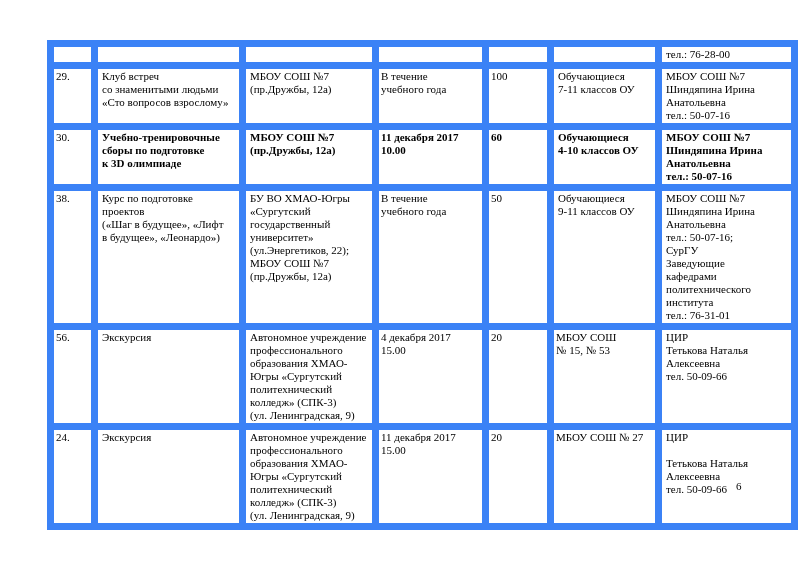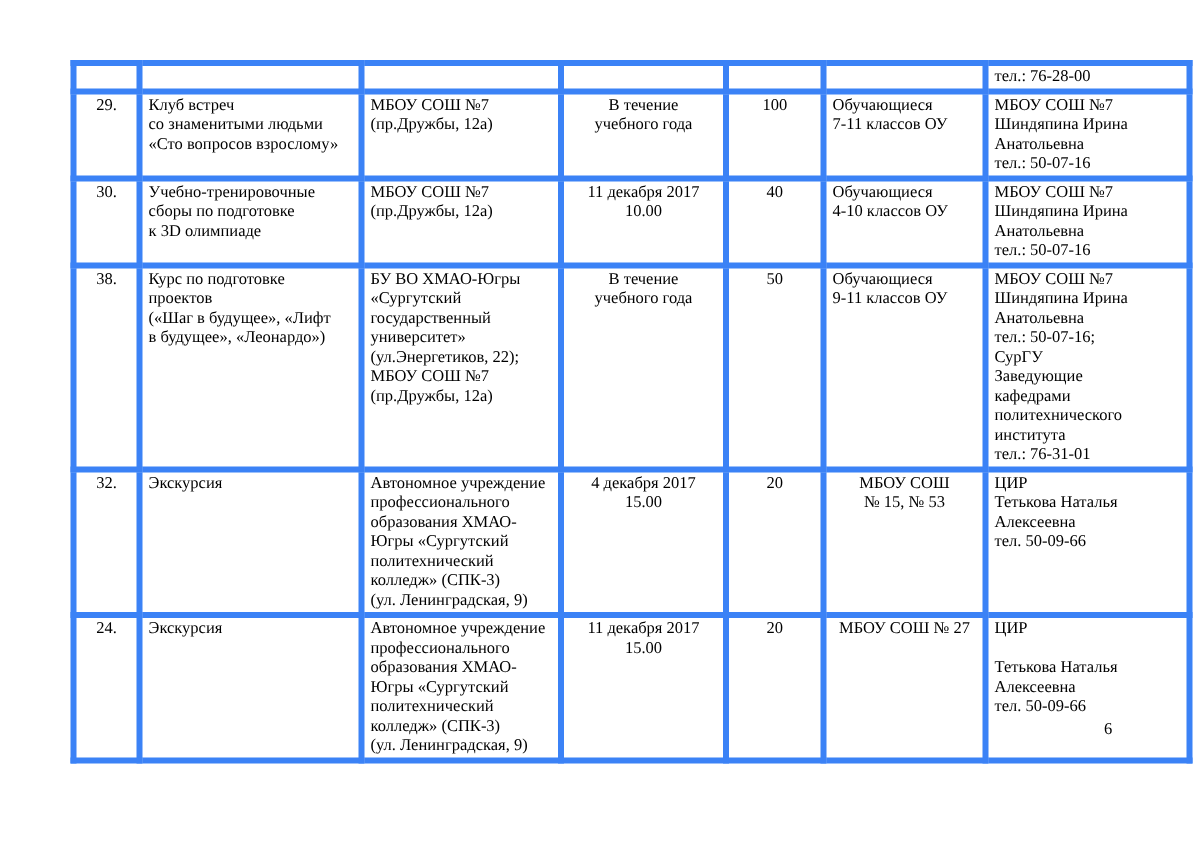--- a/index.html
+++ b/index.html
@@ -12,31 +12,31 @@
     overflow: hidden;
   }
   table.doc-table {
     position: absolute;
     left: 47px; top: 40px;
     width: 744px;
     border-collapse: collapse;
     table-layout: fixed;
   }
   .doc-table td {
-    border: 4px solid #3b82f6;
+    border: 7px solid #3b82f6;
     vertical-align: top;
     padding: 1px 3px 1px 4px;
     font-size: 11px;
     line-height: 13px;
     white-space: pre-line;
     overflow: hidden;
     word-wrap: break-word;
   }
-  .doc-table td.c { text-align: center; padding-left: 2px; padding-right: 2px; }
-  tr.bold td { font-weight: normal; }
+  .doc-table td.c { padding-left: 2px; padding-right: 2px; }
+  tr.bold td { font-weight: bold; }
   tr.bold td.num-cell { font-weight: normal; }
   .page-number {
     position: absolute;
     left: 736px; top: 480px;
     font-size: 11px;
     line-height: 13px;
   }
 </style>
 </head>
 <body>
@@ -80,21 +80,21 @@
     </tr>
     <tr style="height:52px" class="bold">
       <td class="num-cell c">30.</td>
       <td>Учебно-тренировочные
 сборы по подготовке
 к 3D олимпиаде</td>
       <td>МБОУ СОШ №7
 (пр.Дружбы, 12а)</td>
       <td class="c">11 декабря 2017
 10.00</td>
-      <td class="c">40</td>
+      <td class="c">60</td>
       <td>Обучающиеся
 4-10 классов ОУ</td>
       <td>МБОУ СОШ №7
 Шиндяпина Ирина
 Анатольевна
 тел.: 50-07-16</td>
     </tr>
     <tr style="height:131px">
       <td class="num-cell c">38.</td>
       <td>Курс по подготовке
@@ -118,21 +118,21 @@
 Анатольевна
 тел.: 50-07-16;
 СурГУ
 Заведующие
 кафедрами
 политехнического
 института
 тел.: 76-31-01</td>
     </tr>
     <tr style="height:92px">
-      <td class="num-cell c">32.</td>
+      <td class="num-cell c">56.</td>
       <td>Экскурсия</td>
       <td>Автономное учреждение
 профессионального
 образования ХМАО-
 Югры «Сургутский
 политехнический
 колледж» (СПК-3)
 (ул. Ленинградская, 9)</td>
       <td class="c">4 декабря 2017
 15.00</td>

